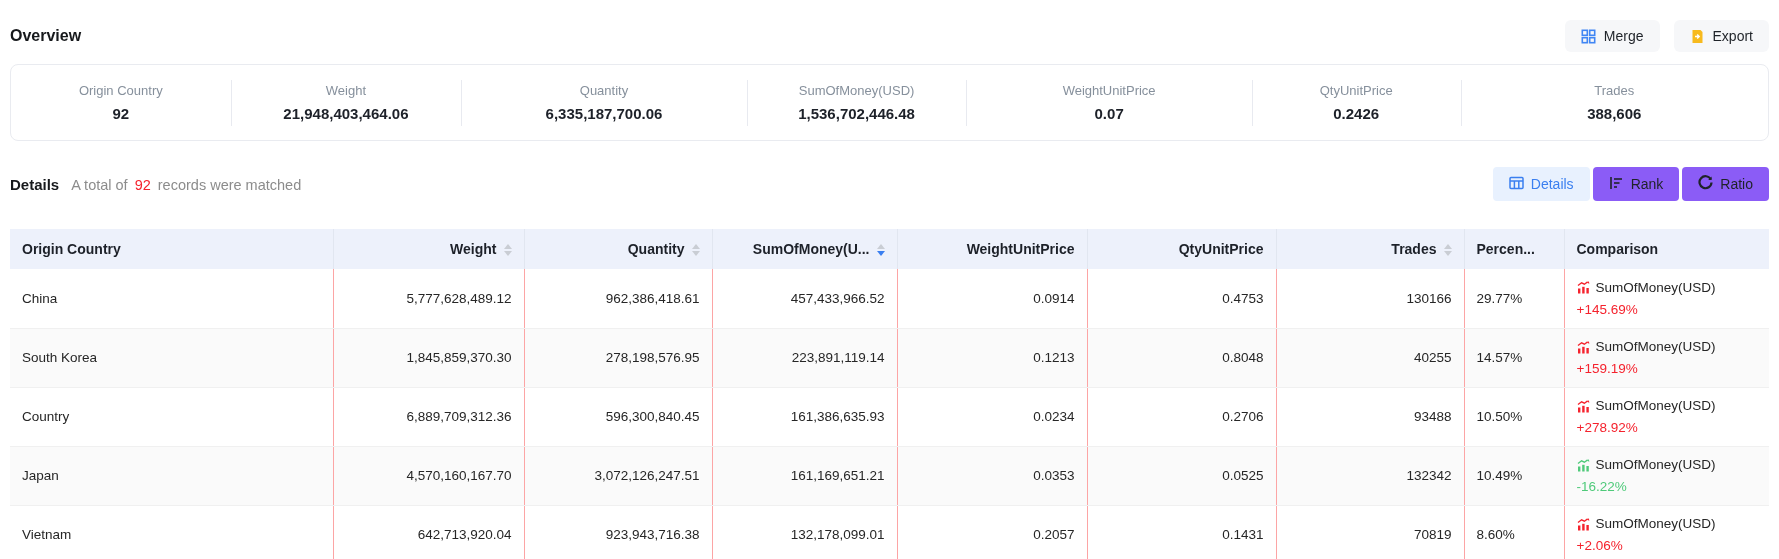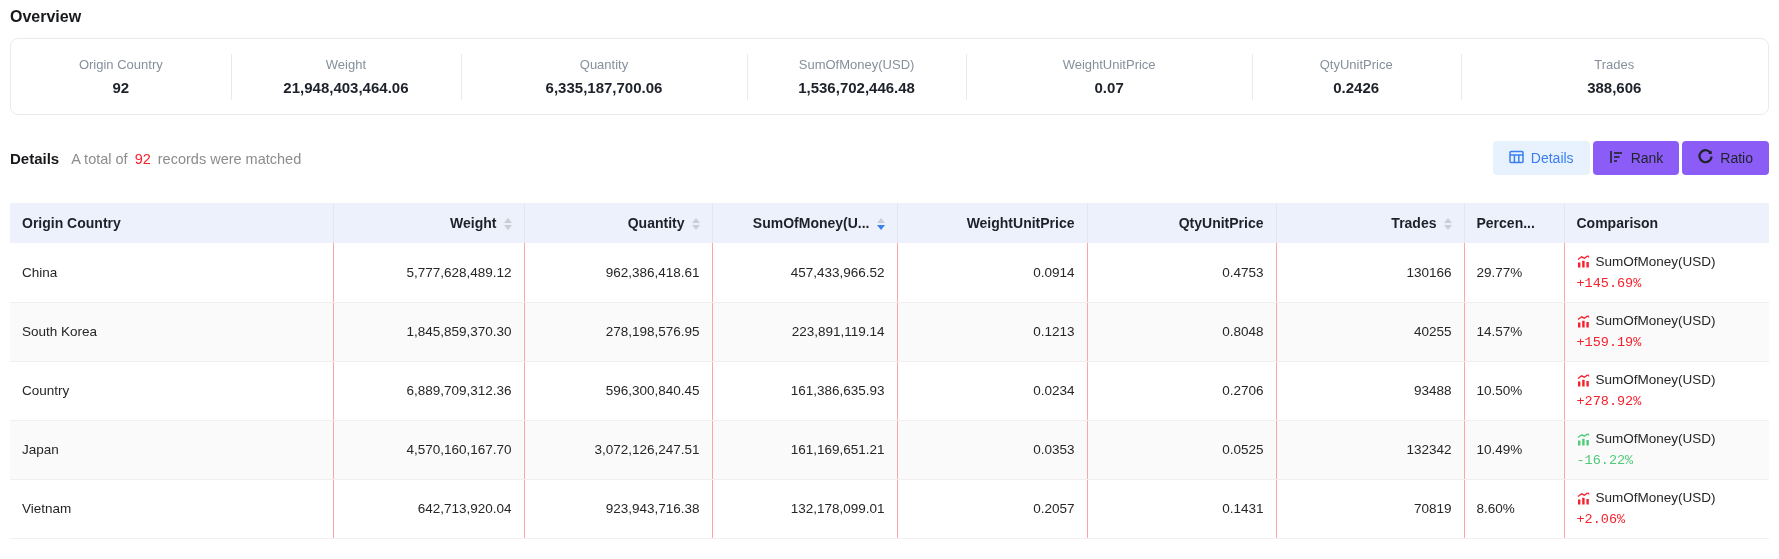--- a/index.html
+++ b/index.html
@@ -1,18 +1,18 @@
 <!DOCTYPE html>
 <html><head>
 <meta charset="utf-8">
 <style>
   * { margin:0; padding:0; box-sizing:border-box; }
   html,body { background:#fff; }
   body { font-family:"Liberation Sans","DejaVu Sans",sans-serif; color:#1d2129; }
-  .page { width:1779px; height:559px; padding:8px 10px 0 10px; overflow:hidden; background:#fff; }
+  .page { width:1779px; height:559px; padding:20px 10px 0 10px; overflow:hidden; background:#fff; }
 
   
   .top-bar { display:flex; justify-content:space-between; align-items:center; margin-bottom:12px; }
   .page-title { font-size:16px; font-weight:700; color:#17191c; }
   .top-actions { display:flex; gap:14px; }
   .tool-btn { display:inline-flex; align-items:center; gap:8px; height:32px; padding:0 16px;
               background:#f6f7f9; border:none; border-radius:6px; font-size:14px; color:#1f2329;
               cursor:pointer; font-family:inherit; }
   .tool-btn svg { display:block; }
 
@@ -51,32 +51,56 @@
   tbody tr.zebra td { background:#fafafa; }
   .al { text-align:left; } .ar { text-align:right; }
 
   .sorter { display:inline-flex; flex-direction:column; gap:2px; margin-left:7px; vertical-align:middle; }
   .caret { width:0; height:0; border-left:4px solid transparent; border-right:4px solid transparent; }
   .caret.up { border-bottom:5px solid #c9cdd4; }
   .caret.down { border-top:5px solid #c9cdd4; }
   .caret.down.on { border-top-color:#3a7ff0; }
 
   .cmp-top { display:flex; align-items:center; gap:6px; color:#262626; line-height:20px; }
-  .cmp-change { margin-top:3px; line-height:18px;font-family:Liberation Mono, monospace; }
+  .cmp-change { margin-top:3px; line-height:18px; }
   .trend-up { color:#f5222d; }
   .trend-down { color:#4fca7a; }
   .cmp-ic svg { display:block; }
 </style>
 </head>
 <body>
 
 <div class="page">
 
   <div class="top-bar">
     <div class="page-title">Overview</div>
+    <div class="top-actions">
+      <button class="tool-btn">
+        <span class="ic">
+          <svg width="15" height="15" viewBox="0 0 15 15">
+            <g fill="none" stroke="#4086f4" stroke-width="1.6">
+              <rect x="1.3" y="1.3" width="5" height="5"></rect>
+              <rect x="8.7" y="1.3" width="5" height="5"></rect>
+              <rect x="1.3" y="8.7" width="5" height="5"></rect>
+              <rect x="8.7" y="8.7" width="5" height="5"></rect>
+            </g>
+          </svg>
+        </span>
+        <span>Merge</span>
+      </button>
+      <button class="tool-btn">
+        <span class="ic">
+          <svg width="15" height="15" viewBox="0 0 15 15">
+            <path d="M2.5 1 h8 l2 2 v11 h-10 z" fill="#f7ba1e"></path>
+            <path d="M5 7.5 h4 m-1.8 -2 l2 2 l-2 2" stroke="#fff" stroke-width="1.4" fill="none"></path>
+          </svg>
+        </span>
+        <span>Export</span>
+      </button>
+    </div>
   </div>
 
   <div class="stats-card" id="statsCard">
       <div class="stat" style="flex:1">
        <div class="stat-label">Origin Country</div>
        <div class="stat-value">92</div>
      </div>
       <div class="stat" style="flex:1.05">
        <div class="stat-label">Weight</div>
        <div class="stat-value">21,948,403,464.06</div>

